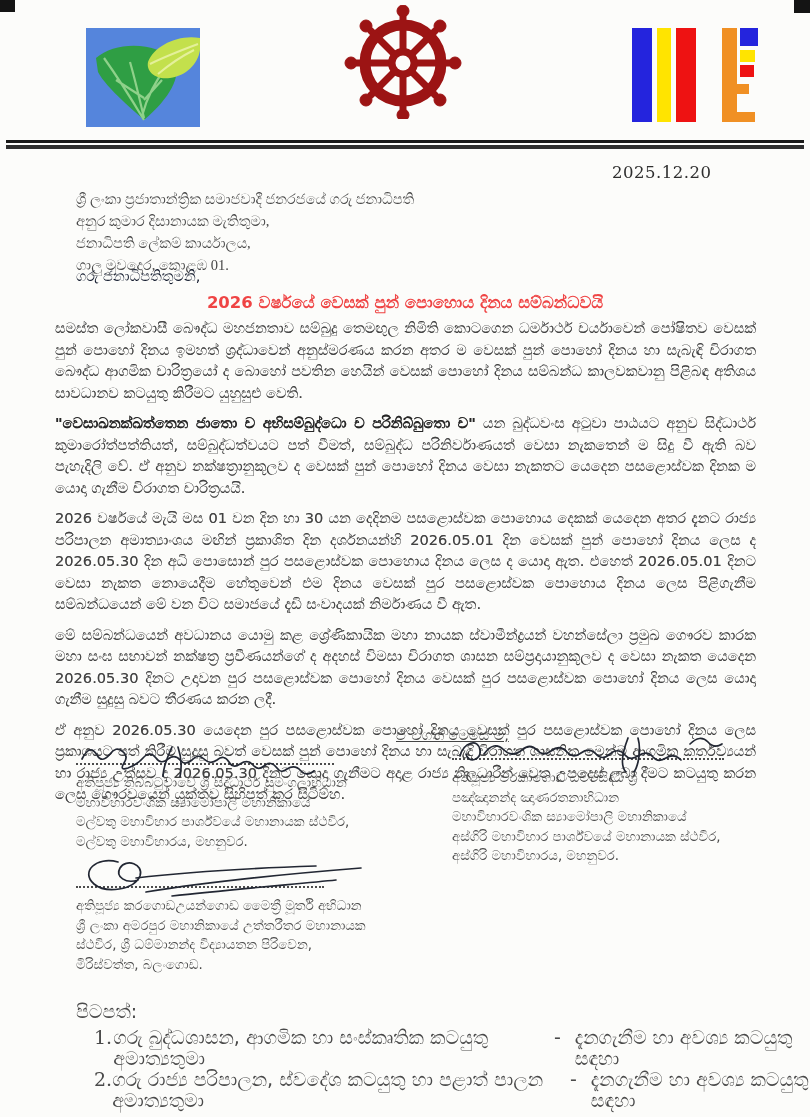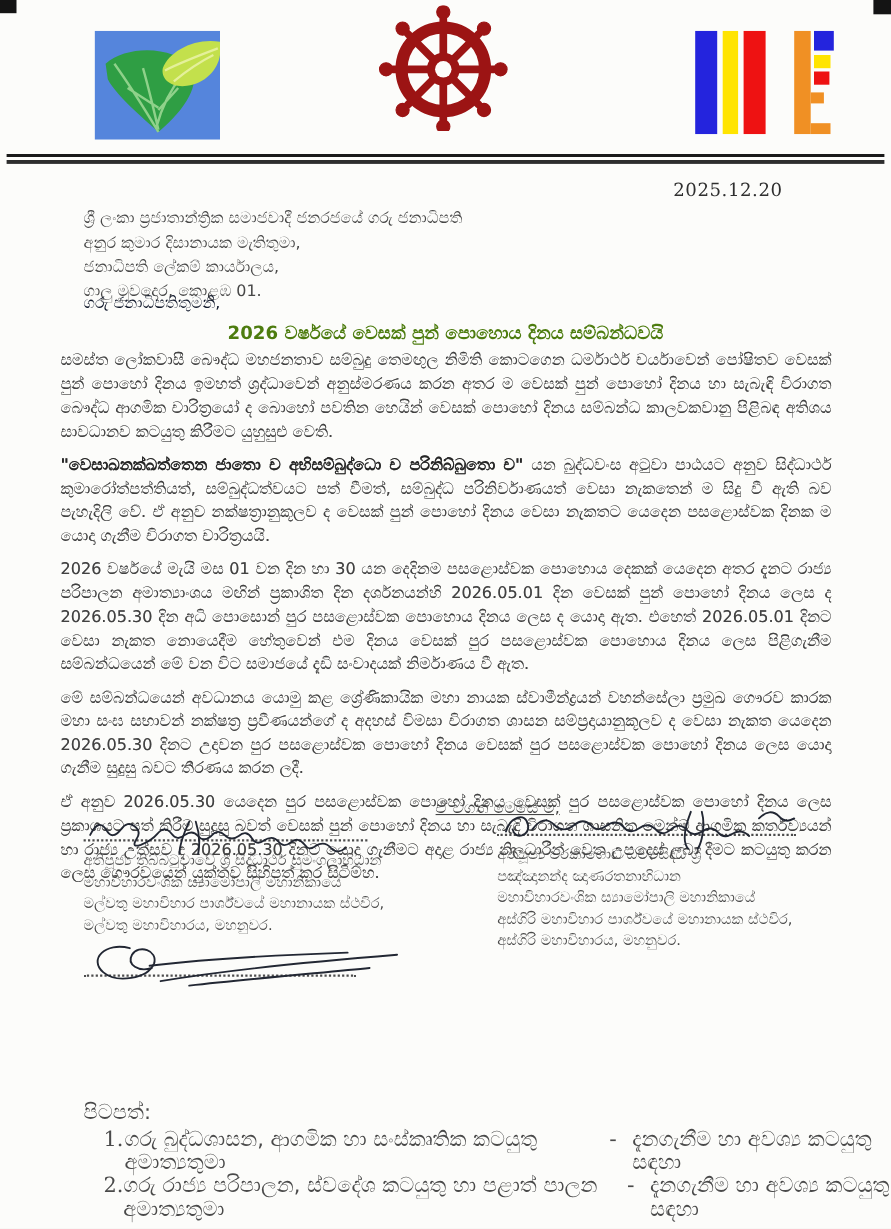--- a/index.html
+++ b/index.html
@@ -30,29 +30,29 @@
   .doc-date {
     position:absolute; left:612px; top:163px;
     font-size:16.5px; color:#2f2f2f; letter-spacing:.5px;
     font-family:"DejaVu Serif","Liberation Serif",serif;
   }
 
   .multiline { white-space:pre-line; }
 
   .recipient {
     position:absolute; left:76px; top:188px;
-    font-size:14.5px; line-height:22px; color:#474747;
+    font-size:14.5px; line-height:22px; color:#474747;font-family:Liberation Serif, serif;
   }
   .salutation {
     position:absolute; left:76px; top:268px;
     font-size:14.5px; color:#0f172a;
   }
   .subject {
     position:absolute; left:0; top:293px; width:810px;
-    text-align:center; font-size:16.5px; font-weight:bold; color:#4d7c0f;
+    text-align:center; font-size:16.5px; font-weight:bold; color:#ef4444;
   }
 
   .body-text {
     position:absolute; left:55px; top:317px; width:701px;
     font-size:14.6px; line-height:21.5px; text-align:justify; color:#424242;
     text-shadow:0 0 .5px rgba(80,80,80,.65);
   }
   .body-text p { margin-bottom:9px; }
   .body-text strong { color:#262626; }
 
@@ -187,20 +187,24 @@
 අස්ගිරි මහාවිහාර පාර්ශ්වයේ මහානායක ස්ථවිර,
 අස්ගිරි මහාවිහාරය, මහනුවර.</div>
   </div>
 
   <div class="sig-block sig3">
     <svg class="sig-art" width="300" height="52" viewBox="0 0 300 52">
       <path class="sig-ink" d="M42,14 c-22,-6 -38,10 -24,22 c12,10 40,6 46,-8 c4,-12 -14,-18 -20,-8 c-5,9 6,16 18,12"></path>
       <path class="sig-ink" d="M60,30 C110,24 180,20 240,18 M70,44 C130,34 210,26 285,20 M96,48 C150,42 220,36 260,32"></path>
     </svg>
     <div class="sig-line"></div>
+    <div class="multiline">අතිපූජ්‍ය කරගොඩඋයන්ගොඩ මෛත්‍රී මූර්ති අභිධාන
+ශ්‍රී ලංකා අමරපුර මහානිකායේ උත්තරීතර මහානායක
+ස්ථවිර, ශ්‍රී ධම්මානන්ද විද්‍යායතන පිරිවෙන,
+මිරිස්වත්ත, බලංගොඩ.</div>
   </div>
 
 
   <div class="copies">
     <div class="copies-label">පිටපත්:</div>
     <div class="copy-row">
       <span class="copy-no">1.</span>
       <span class="copy-text">ගරු බුද්ධශාසන, ආගමික හා සංස්කෘතික කටයුතු අමාත්‍යතුමා</span>
       <span class="copy-dash">-</span>
       <span class="copy-purpose">දැනගැනීම හා අවශ්‍ය කටයුතු සඳහා</span>

